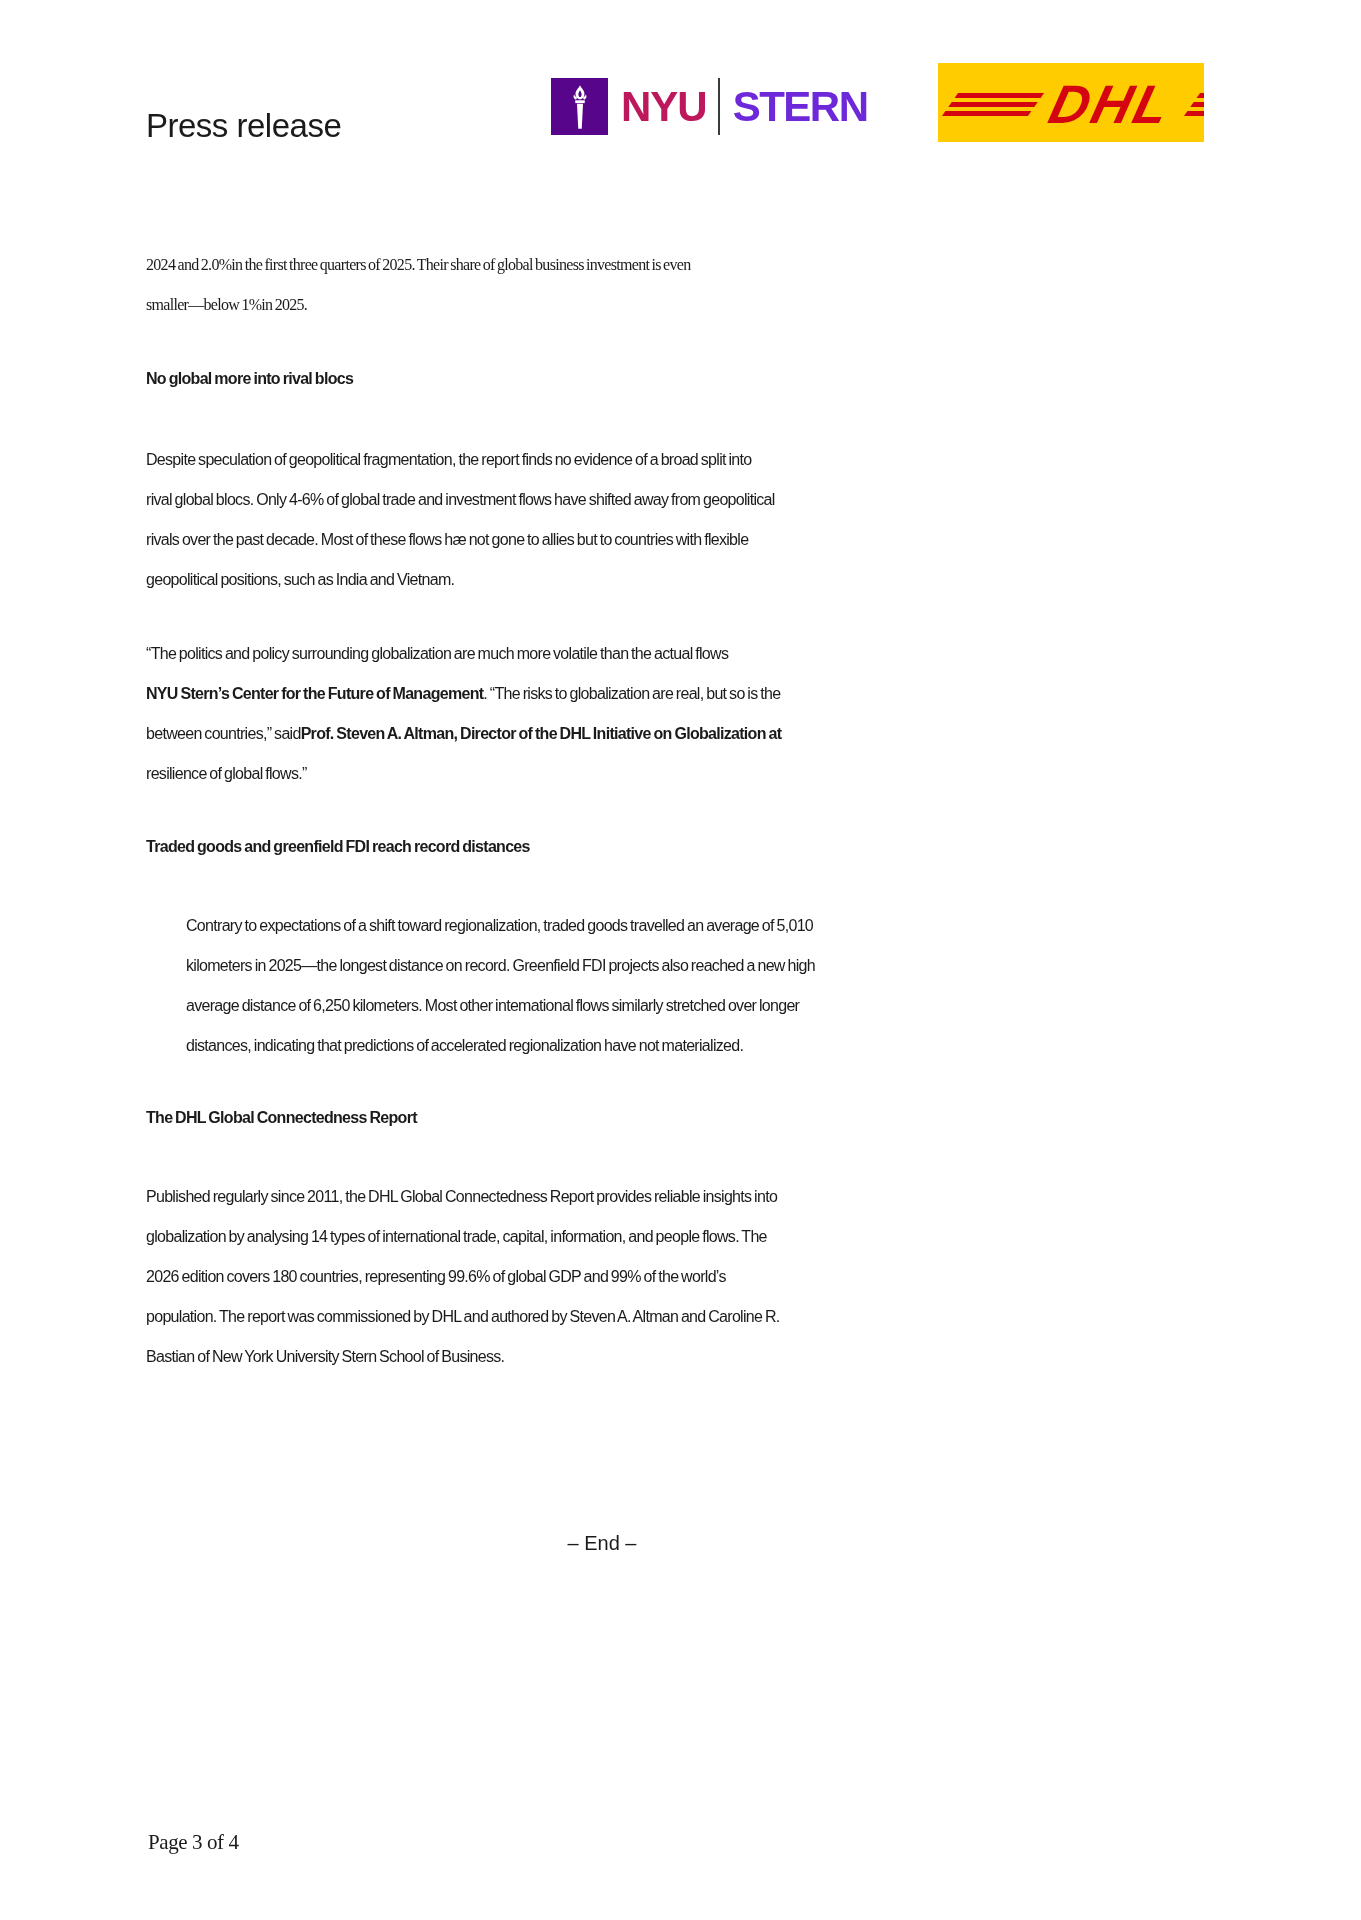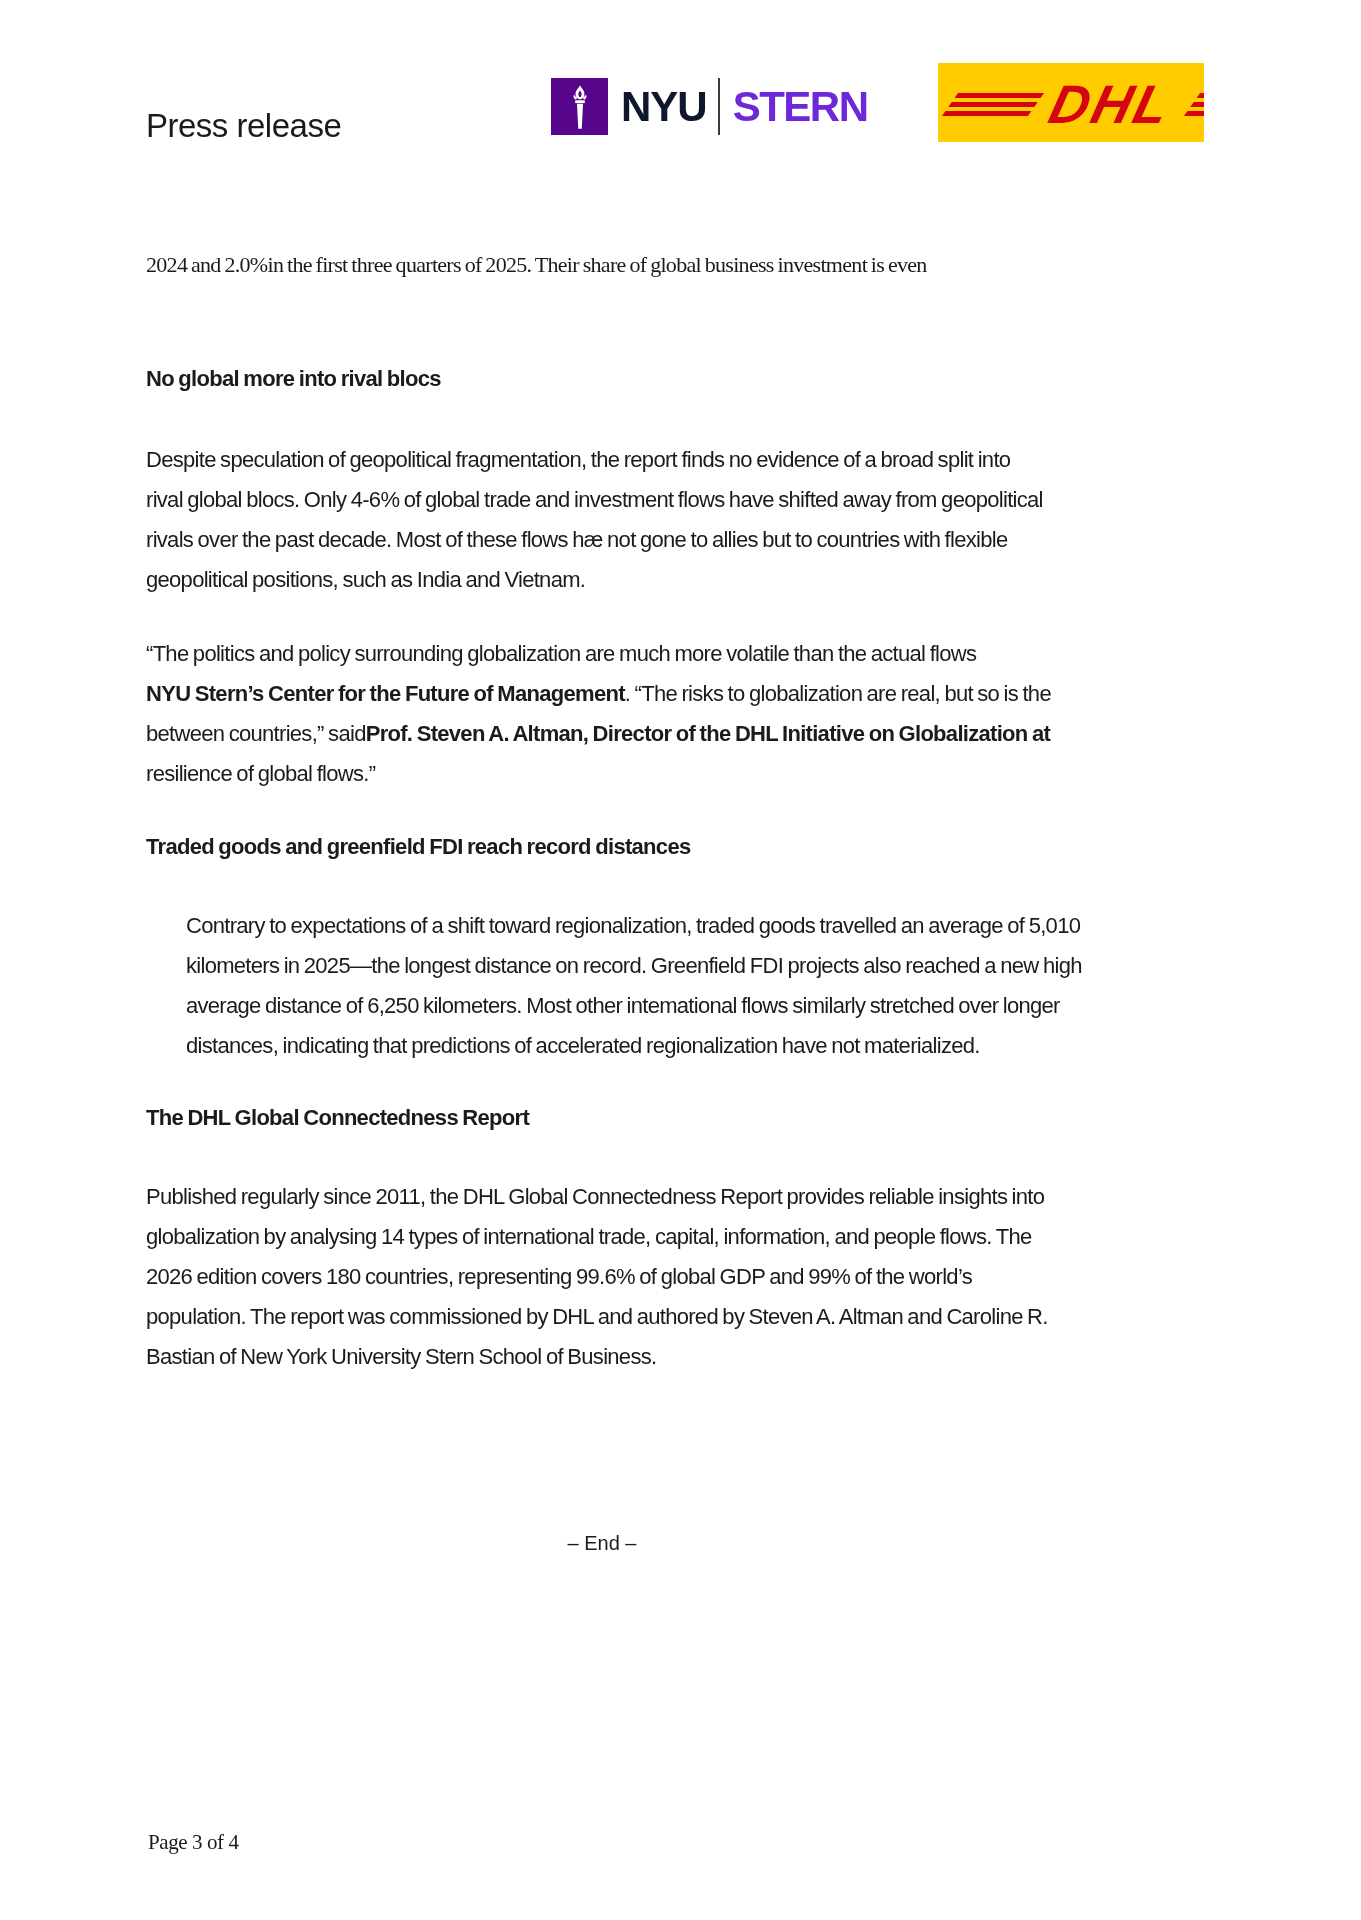--- a/index.html
+++ b/index.html
@@ -8,39 +8,39 @@
     font-family:"Liberation Sans", sans-serif; color:#1b1b1b; overflow:hidden;
   }
   .abs { position:absolute; }
 
   
   .press-title { left:146px; top:106px; font-size:33px; letter-spacing:-0.5px; line-height:40px; }
 
   .nyu-logo { left:551px; top:78px; display:flex; align-items:center; height:57px; }
   .nyu-square { width:57px; height:57px; background:#57068c; display:flex; align-items:center; justify-content:center; }
   .nyu-square svg { width:26px; height:44px; }
-  .nyu-word { color:#0f172a; font-weight:bold; font-size:42px; letter-spacing:-1px; margin-left:13px; }
+  .nyu-word { color:#be185d; font-weight:bold; font-size:42px; letter-spacing:-1px; margin-left:13px; }
   .nyu-divider { width:2px; height:57px; background:#3a3a3a; margin:0 13px 0 11px; }
   .stern-word { color:#6d28d9; font-weight:bold; font-size:42px; letter-spacing:-1.5px; }
 
   .dhl-logo { left:938px; top:63px; width:346px; height:79px; background:#FFCC00; }
   .dhl-word {
     position:absolute; left:50%; top:10px; transform:translateX(-50%) skewX(-14deg);
     font-size:54px; font-weight:bold; font-style:italic; color:#D40511; letter-spacing:3px;
   }
   .dhl-stripes {
     position:absolute; top:30px; height:23px; transform:skewX(-35deg);
     background:repeating-linear-gradient(to bottom, #D40511 0 4.6px, transparent 4.6px 9.2px);
   }
   .dhl-stripes.left  { left:12px;  width:86px; }
   .dhl-stripes.right { right:12px; width:80px; }
 
   
   .serif { font-family:"Liberation Serif", serif; font-size:20px; letter-spacing:-0.4px; }
-  .textblock { left:146px; line-height:40px; font-size:22px; letter-spacing:-0.7px; word-spacing:-1px; }
+  .textblock { left:146px; line-height:40px; font-size:16px; letter-spacing:-0.7px; word-spacing:-1px; }
   .line { white-space:nowrap; }
   .heading { font-weight:bold; }
   .b { font-weight:bold; }
 
   .intro   { top:245px; }
   .h1      { top:359px; }
   .p1      { top:440px; }
   .quote   { top:634px; }
   .h2      { top:827px; }
   .p2      { top:906px;margin-left:40px; }
@@ -75,20 +75,21 @@
   </div>
 
   <div class="abs dhl-logo">
     <div class="dhl-stripes left"></div>
     <div class="dhl-word">DHL</div>
     <div class="dhl-stripes right"></div>
   </div>
 
   <div class="abs textblock intro serif">
     <div class="line">2024 and 2.0%in the first three quarters of 2025. Their share of global business investment is even</div>
+    <div class="line">smaller—below 1%in 2025.</div>
   </div>
 
   <div class="abs textblock h1 heading">No global more into rival blocs</div>
   <div class="abs textblock p1">
     <div class="line">Despite speculation of geopolitical fragmentation, the report finds no evidence of a broad split into</div>
     <div class="line">rival global blocs. Only 4-6% of global trade and investment flows have shifted away from geopolitical</div>
     <div class="line">rivals over the past decade. Most of these flows hæ not gone to allies but to countries with flexible</div>
     <div class="line">geopolitical positions, such as India and Vietnam.</div>
   </div>
 

